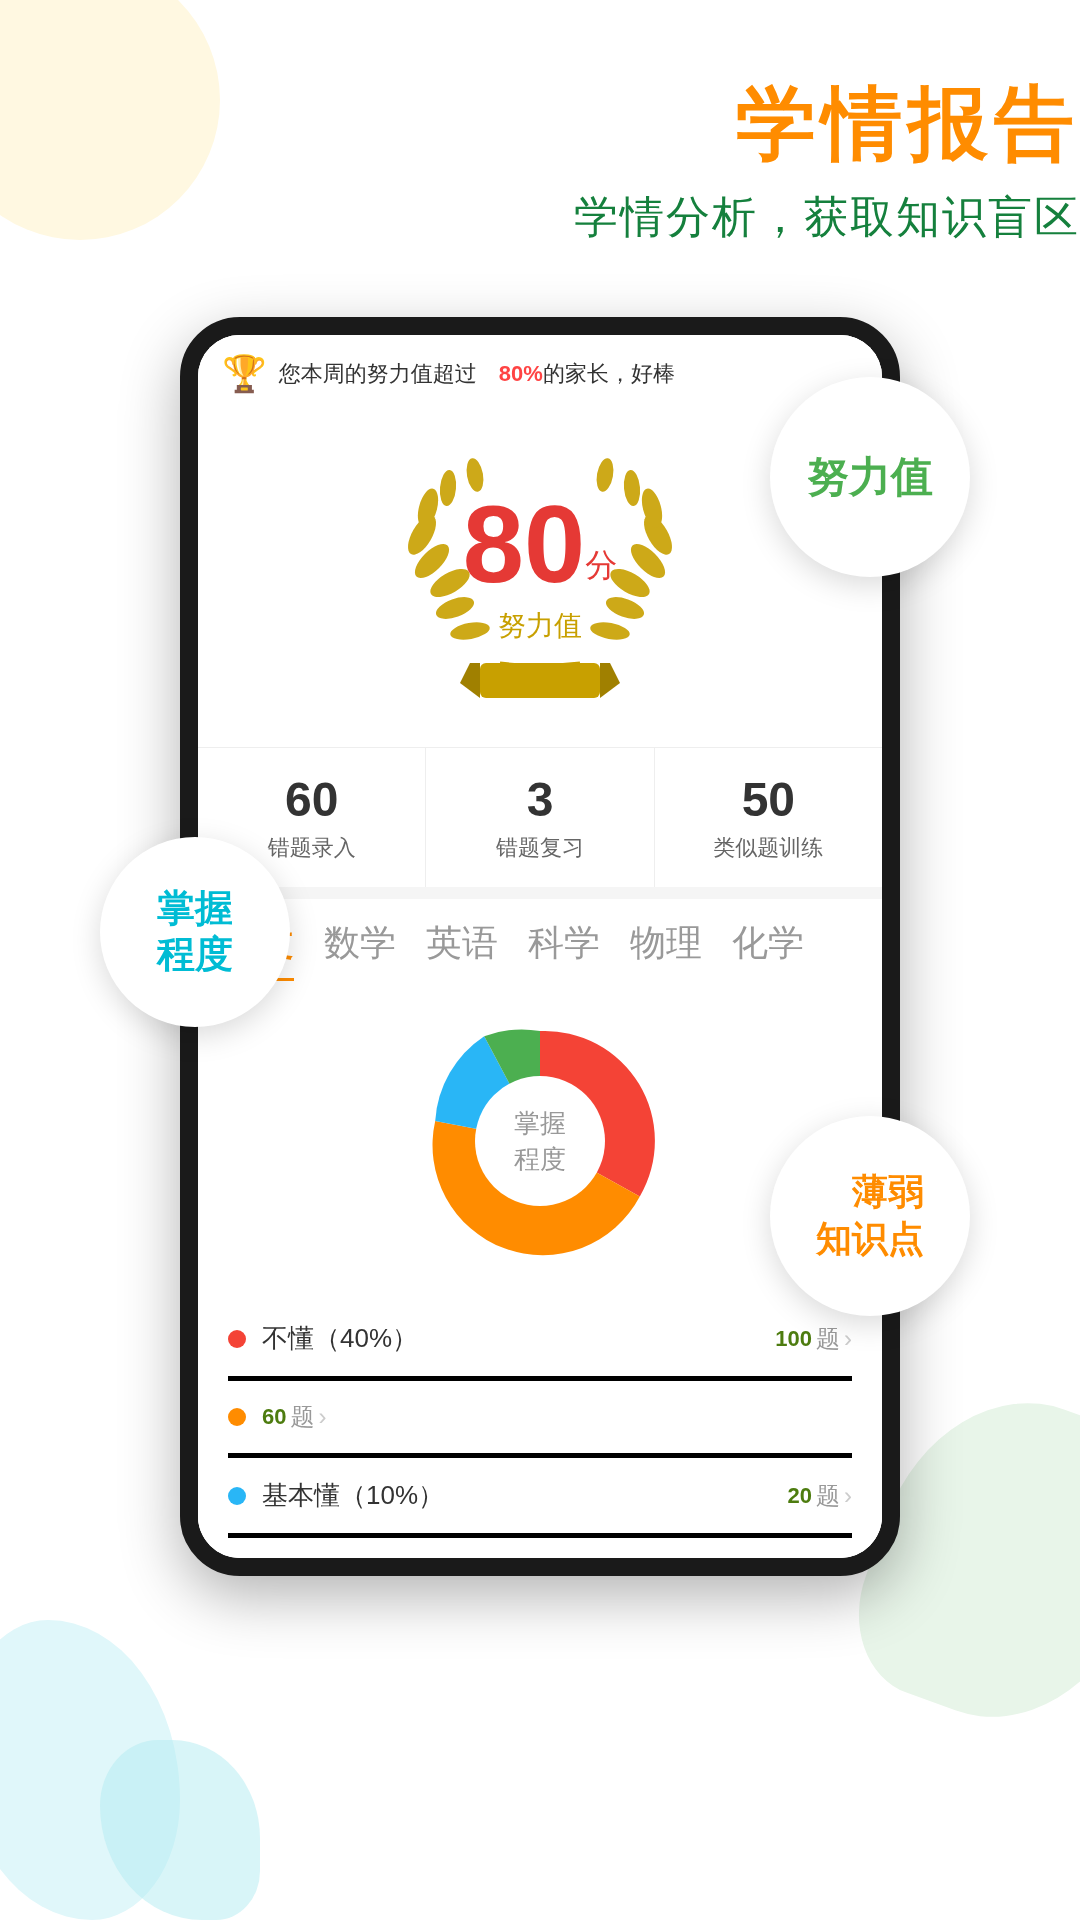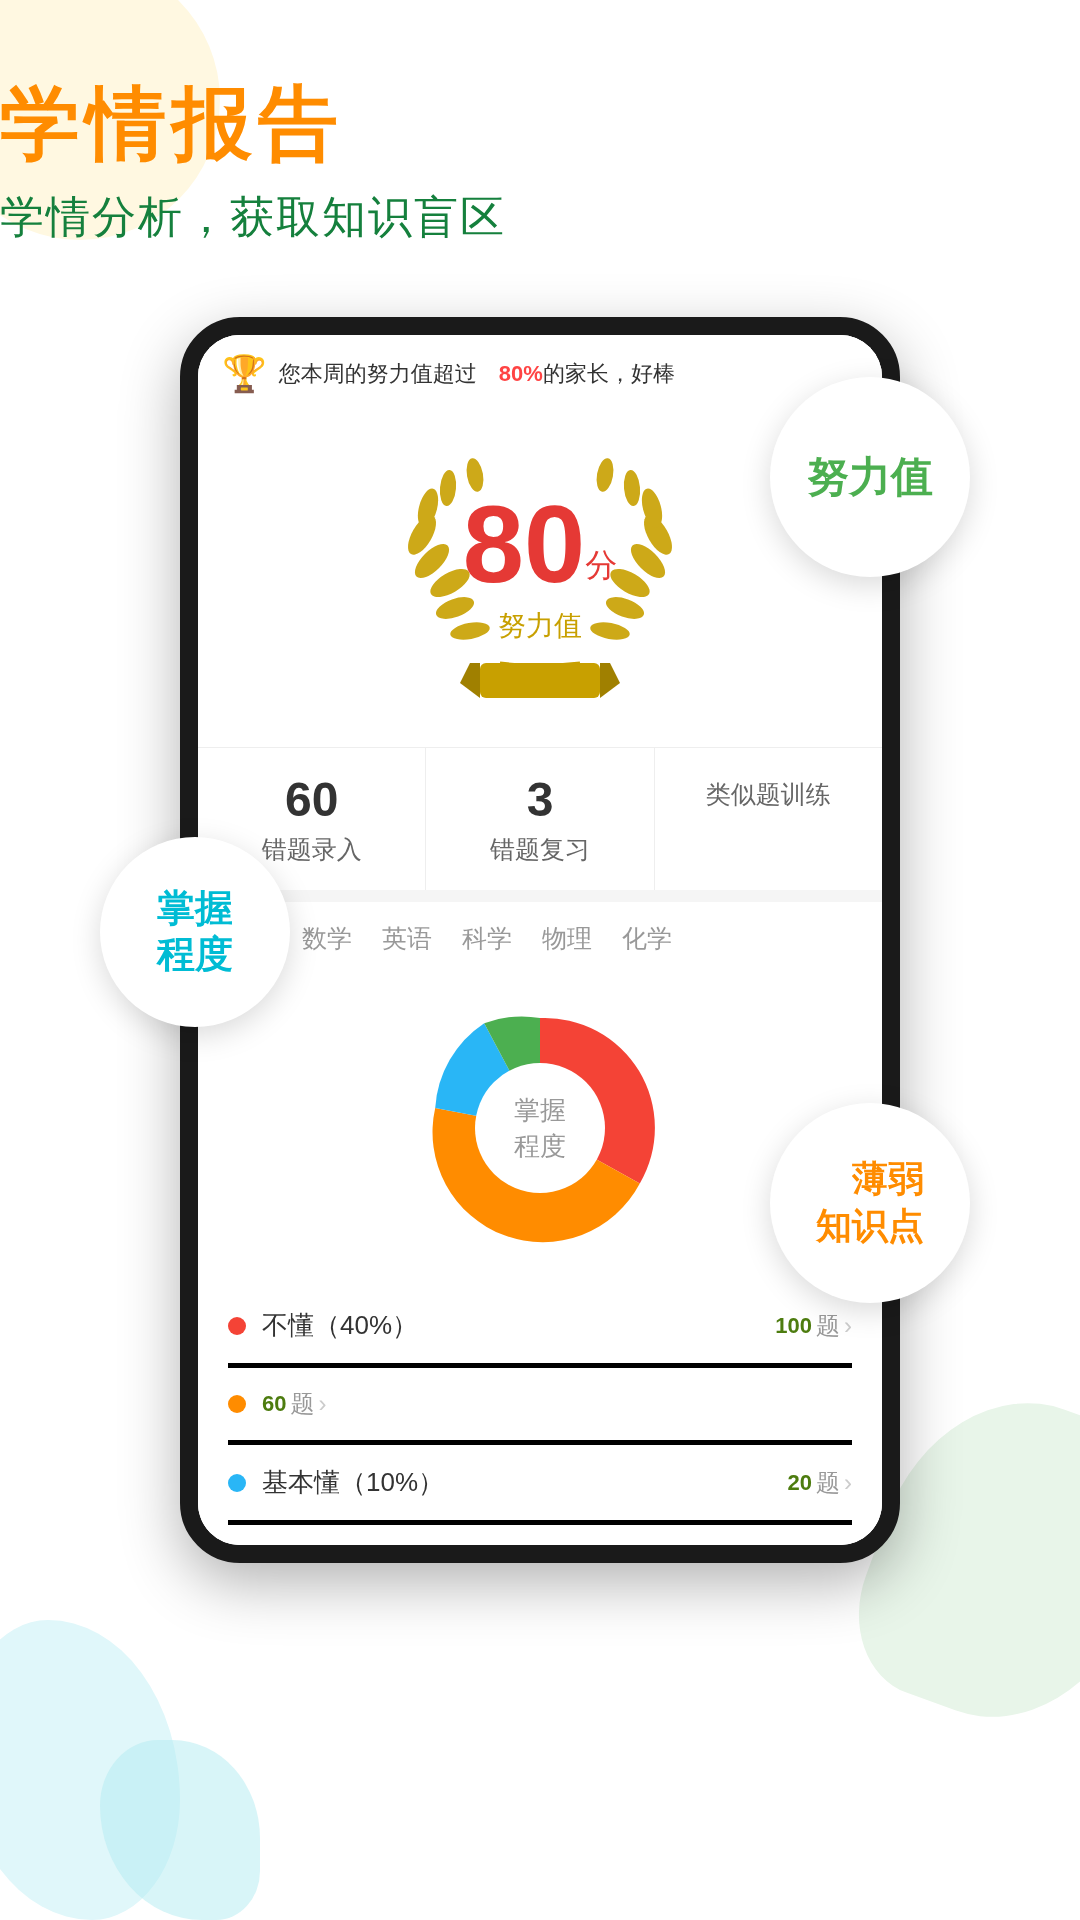--- a/index.html
+++ b/index.html
@@ -63,21 +63,21 @@
 
     .page-container {
       position: relative;
       z-index: 1;
       width: 100%;
       height: 100%;
     }
 
     
     .header {
-      text-align: left;
+      text-align: right;
       padding-top: 80px;
       padding-bottom: 30px;
     }
 
     .main-title {
       font-size: 80px;
       font-weight: 900;
       color: #ff8c00;
       letter-spacing: 6px;
       line-height: 1.1;
@@ -276,36 +276,36 @@
       border-right: none;
     }
 
     .stat-number {
       font-size: 48px;
       font-weight: bold;
       color: #333;
     }
 
     .stat-label {
-      font-size: 25px;
+      font-size: 22px;
       color: #666;
       margin-top: 6px;
     }
 
     
     .subject-tabs {
       background: white;
       padding: 20px 24px 10px;
       display: flex;
       gap: 30px;
       margin-top: 12px;
     }
 
     .tab-item {
-      font-size: 25px;
+      font-size: 36px;
       color: #999;
       padding-bottom: 10px;
     }
 
     .tab-item.active {
       color: #ff8c00;
       border-bottom: 3px solid #ff8c00;
       font-weight: bold;
     }
 
@@ -469,20 +469,21 @@
         <div class="stats-row">
           <div class="stat-item">
             <div class="stat-number">60</div>
             <div class="stat-label">错题录入</div>
           </div>
           <div class="stat-item">
             <div class="stat-number">3</div>
             <div class="stat-label">错题复习</div>
           </div>
           <div class="stat-item">
+            <div class="stat-number">50</div>
             <div class="stat-label">类似题训练</div>
           </div>
         </div>
 
         <div class="subject-tabs">
           <div class="tab-item active">语文</div>
           <div class="tab-item">数学</div>
           <div class="tab-item">英语</div>
           <div class="tab-item">科学</div>
           <div class="tab-item">物理</div>

